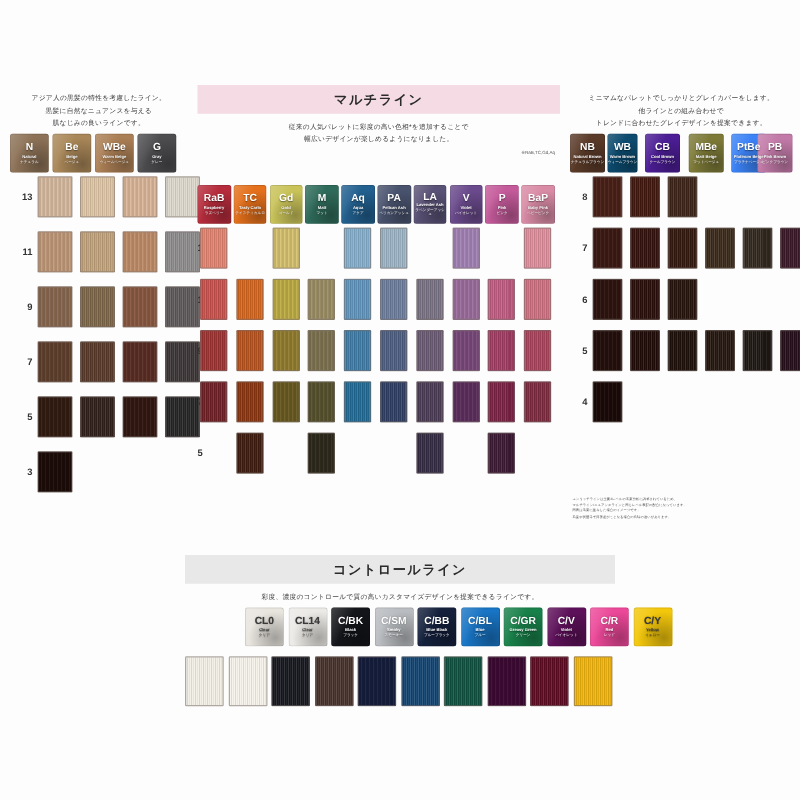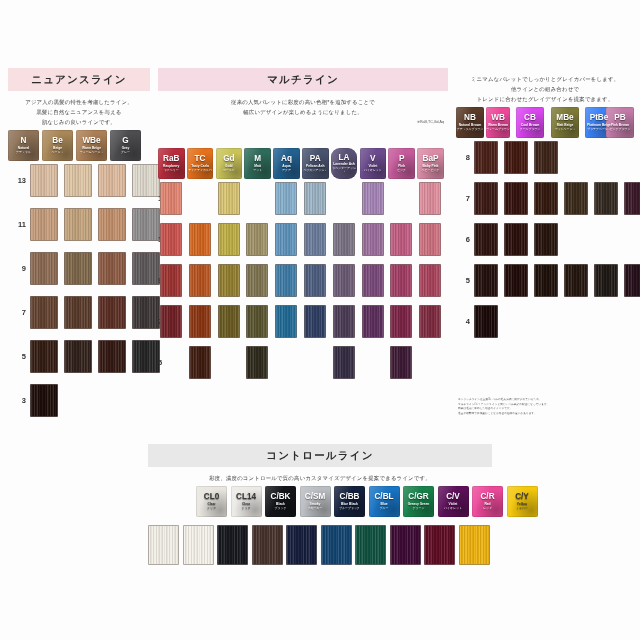--- a/index.html
+++ b/index.html
@@ -112,21 +112,20 @@
     color: #444;
     letter-spacing: .1px;
   }
 </style>
 </head>
 <body>
 
 <div id="page">
 
   <div class="section" id="sec-nuance" style="left:8px; top:68px; width:142px;">
-    <div class="sec-title" id="nuance-title" style="background: rgb(247, 223, 226);">ニュアンスライン</div>
     <div class="sec-desc" id="nuance-desc">アジア人の黒髪の特性を考慮したライン。<br>黒髪に自然なニュアンスを与える<br>肌なじみの良いラインです。</div>
     <div class="chips" id="nuance-chips" style="width: 133px;">
         <div class="chip" style="left: 0px; width: 31px; background: rgb(141, 114, 87);">
           <div class="code">N</div>
           <div class="en">Natural</div>
           <div class="jp">ナチュラル</div>
         </div>
         <div class="chip" style="left: 34px; width: 31px; background: rgb(169, 135, 88);">
           <div class="code">Be</div>
           <div class="en">Beige</div>
@@ -202,21 +201,21 @@
         <div class="chip" style="left: 115.2px; width: 26.5px; background: rgb(34, 96, 143);">
           <div class="code">Aq</div>
           <div class="en">Aqua</div>
           <div class="jp">アクア</div>
         </div>
         <div class="chip" style="left: 144px; width: 26.5px; background: rgb(73, 83, 110);">
           <div class="code">PA</div>
           <div class="en">Pelican Ash</div>
           <div class="jp">ペリカンアッシュ</div>
         </div>
-        <div class="chip" style="left: 172.8px; width: 26.5px; background: rgb(90, 82, 118); border-radius: 9px;">
+        <div class="chip" style="left: 172.8px; width: 26.5px; background: rgb(90, 82, 118);">
           <div class="code">LA</div>
           <div class="en">Lavender Ash</div>
           <div class="jp">ラベンダーアッシュ</div>
         </div>
         <div class="chip" style="left: 201.6px; width: 26.5px; background: rgb(106, 74, 140);">
           <div class="code">V</div>
           <div class="en">Violet</div>
           <div class="jp">バイオレット</div>
         </div>
         <div class="chip" style="left: 230.4px; width: 26.5px; background: rgb(196, 90, 154);">
@@ -280,26 +279,26 @@
   </div>
 
   <div class="section" id="sec-enrich" style="left:456px; top:68px; width:178px;">
     <div class="sec-desc" id="enrich-desc">ミニマムなパレットでしっかりとグレイカバーをします。<br>他ラインとの組み合わせで<br>トレンドに合わせたグレイデザインを提案できます。</div>
     <div class="chips" id="enrich-chips" style="width: 178px;">
         <div class="chip" style="left: 0px; width: 28px; background: rgb(90, 58, 40);">
           <div class="code">NB</div>
           <div class="en">Natural Brown</div>
           <div class="jp">ナチュラルブラウン</div>
         </div>
-        <div class="chip" style="left: 30px; width: 24px; background: #ec4899;">
+        <div class="chip" style="left: 30px; width: 24px; background: #0c4a6e;">
           <div class="code">WB</div>
           <div class="en">Warm Brown</div>
           <div class="jp">ウォームブラウン</div>
         </div>
-        <div class="chip" style="left: 60px; width: 28px; background: #d946ef;">
+        <div class="chip" style="left: 60px; width: 28px; background: #4c1d95;">
           <div class="code">CB</div>
           <div class="en">Cool Brown</div>
           <div class="jp">クールブラウン</div>
         </div>
         <div class="chip" style="left: 95px; width: 28px; background: rgb(125, 122, 56);">
           <div class="code">MBe</div>
           <div class="en">Matt Beige</div>
           <div class="jp">マットベージュ</div>
         </div>
         <div class="chip" style="left: 120px; width: 28px; background: #3b82f6; margin-left: 9px;">

